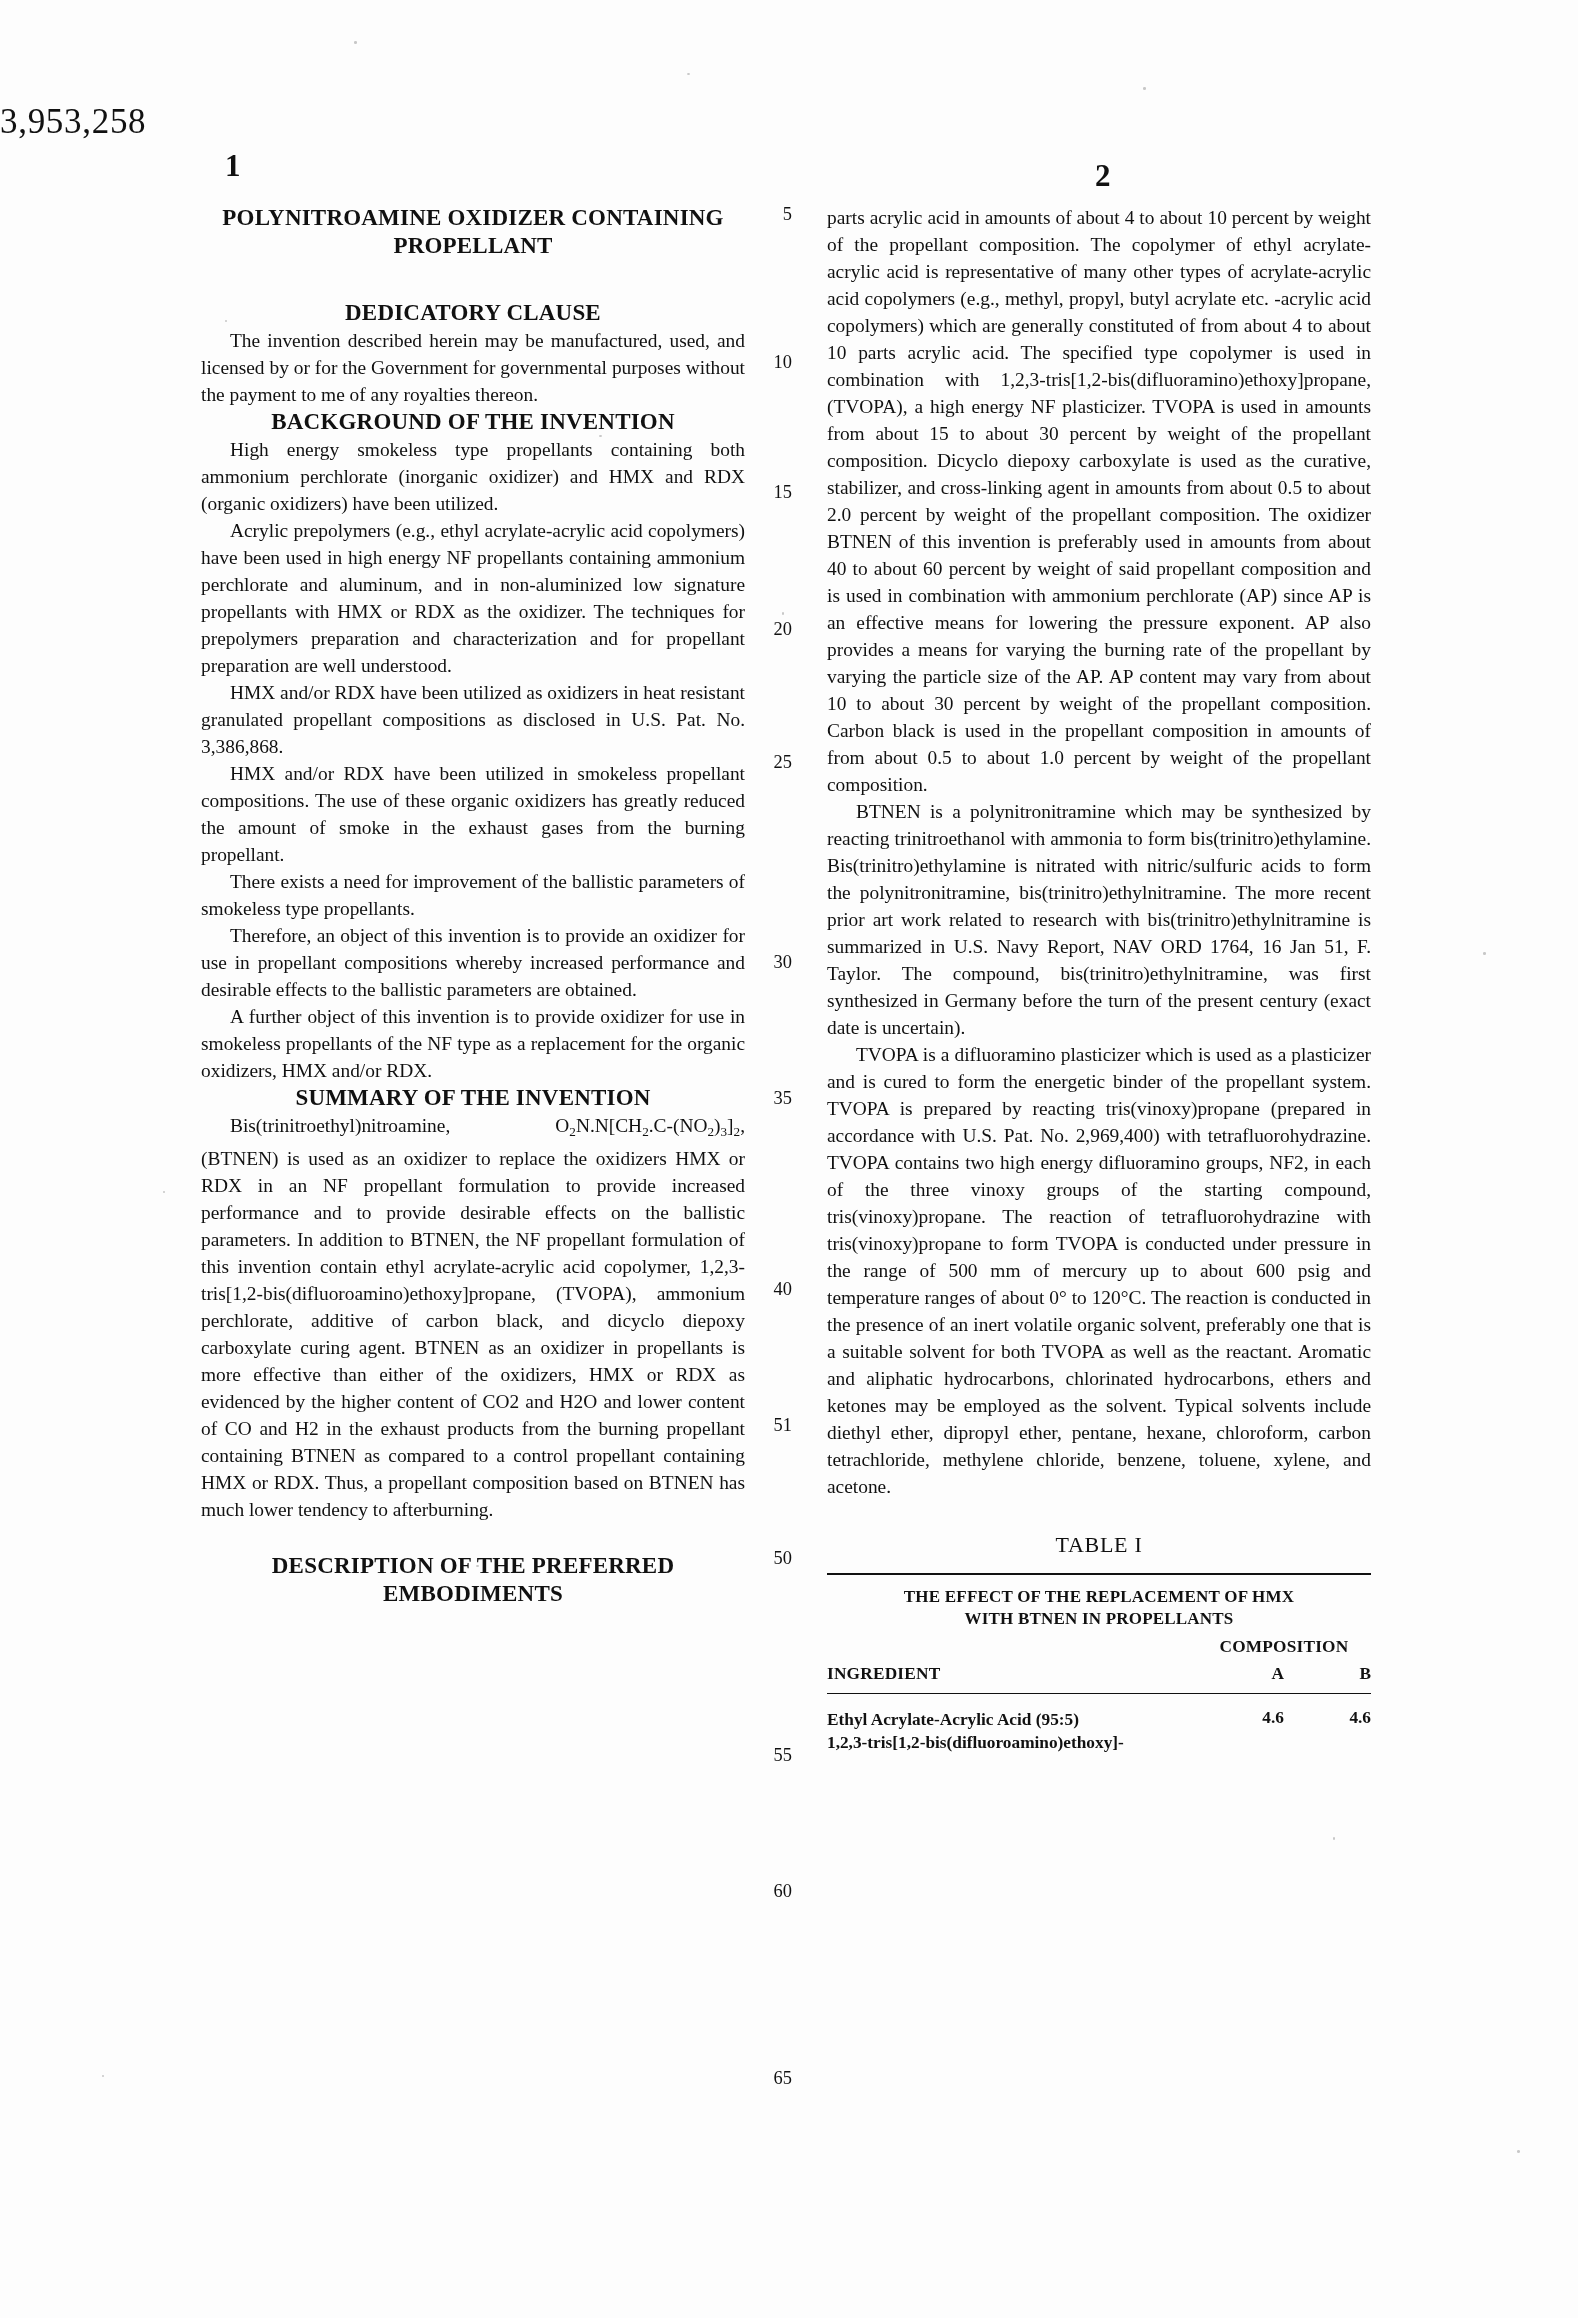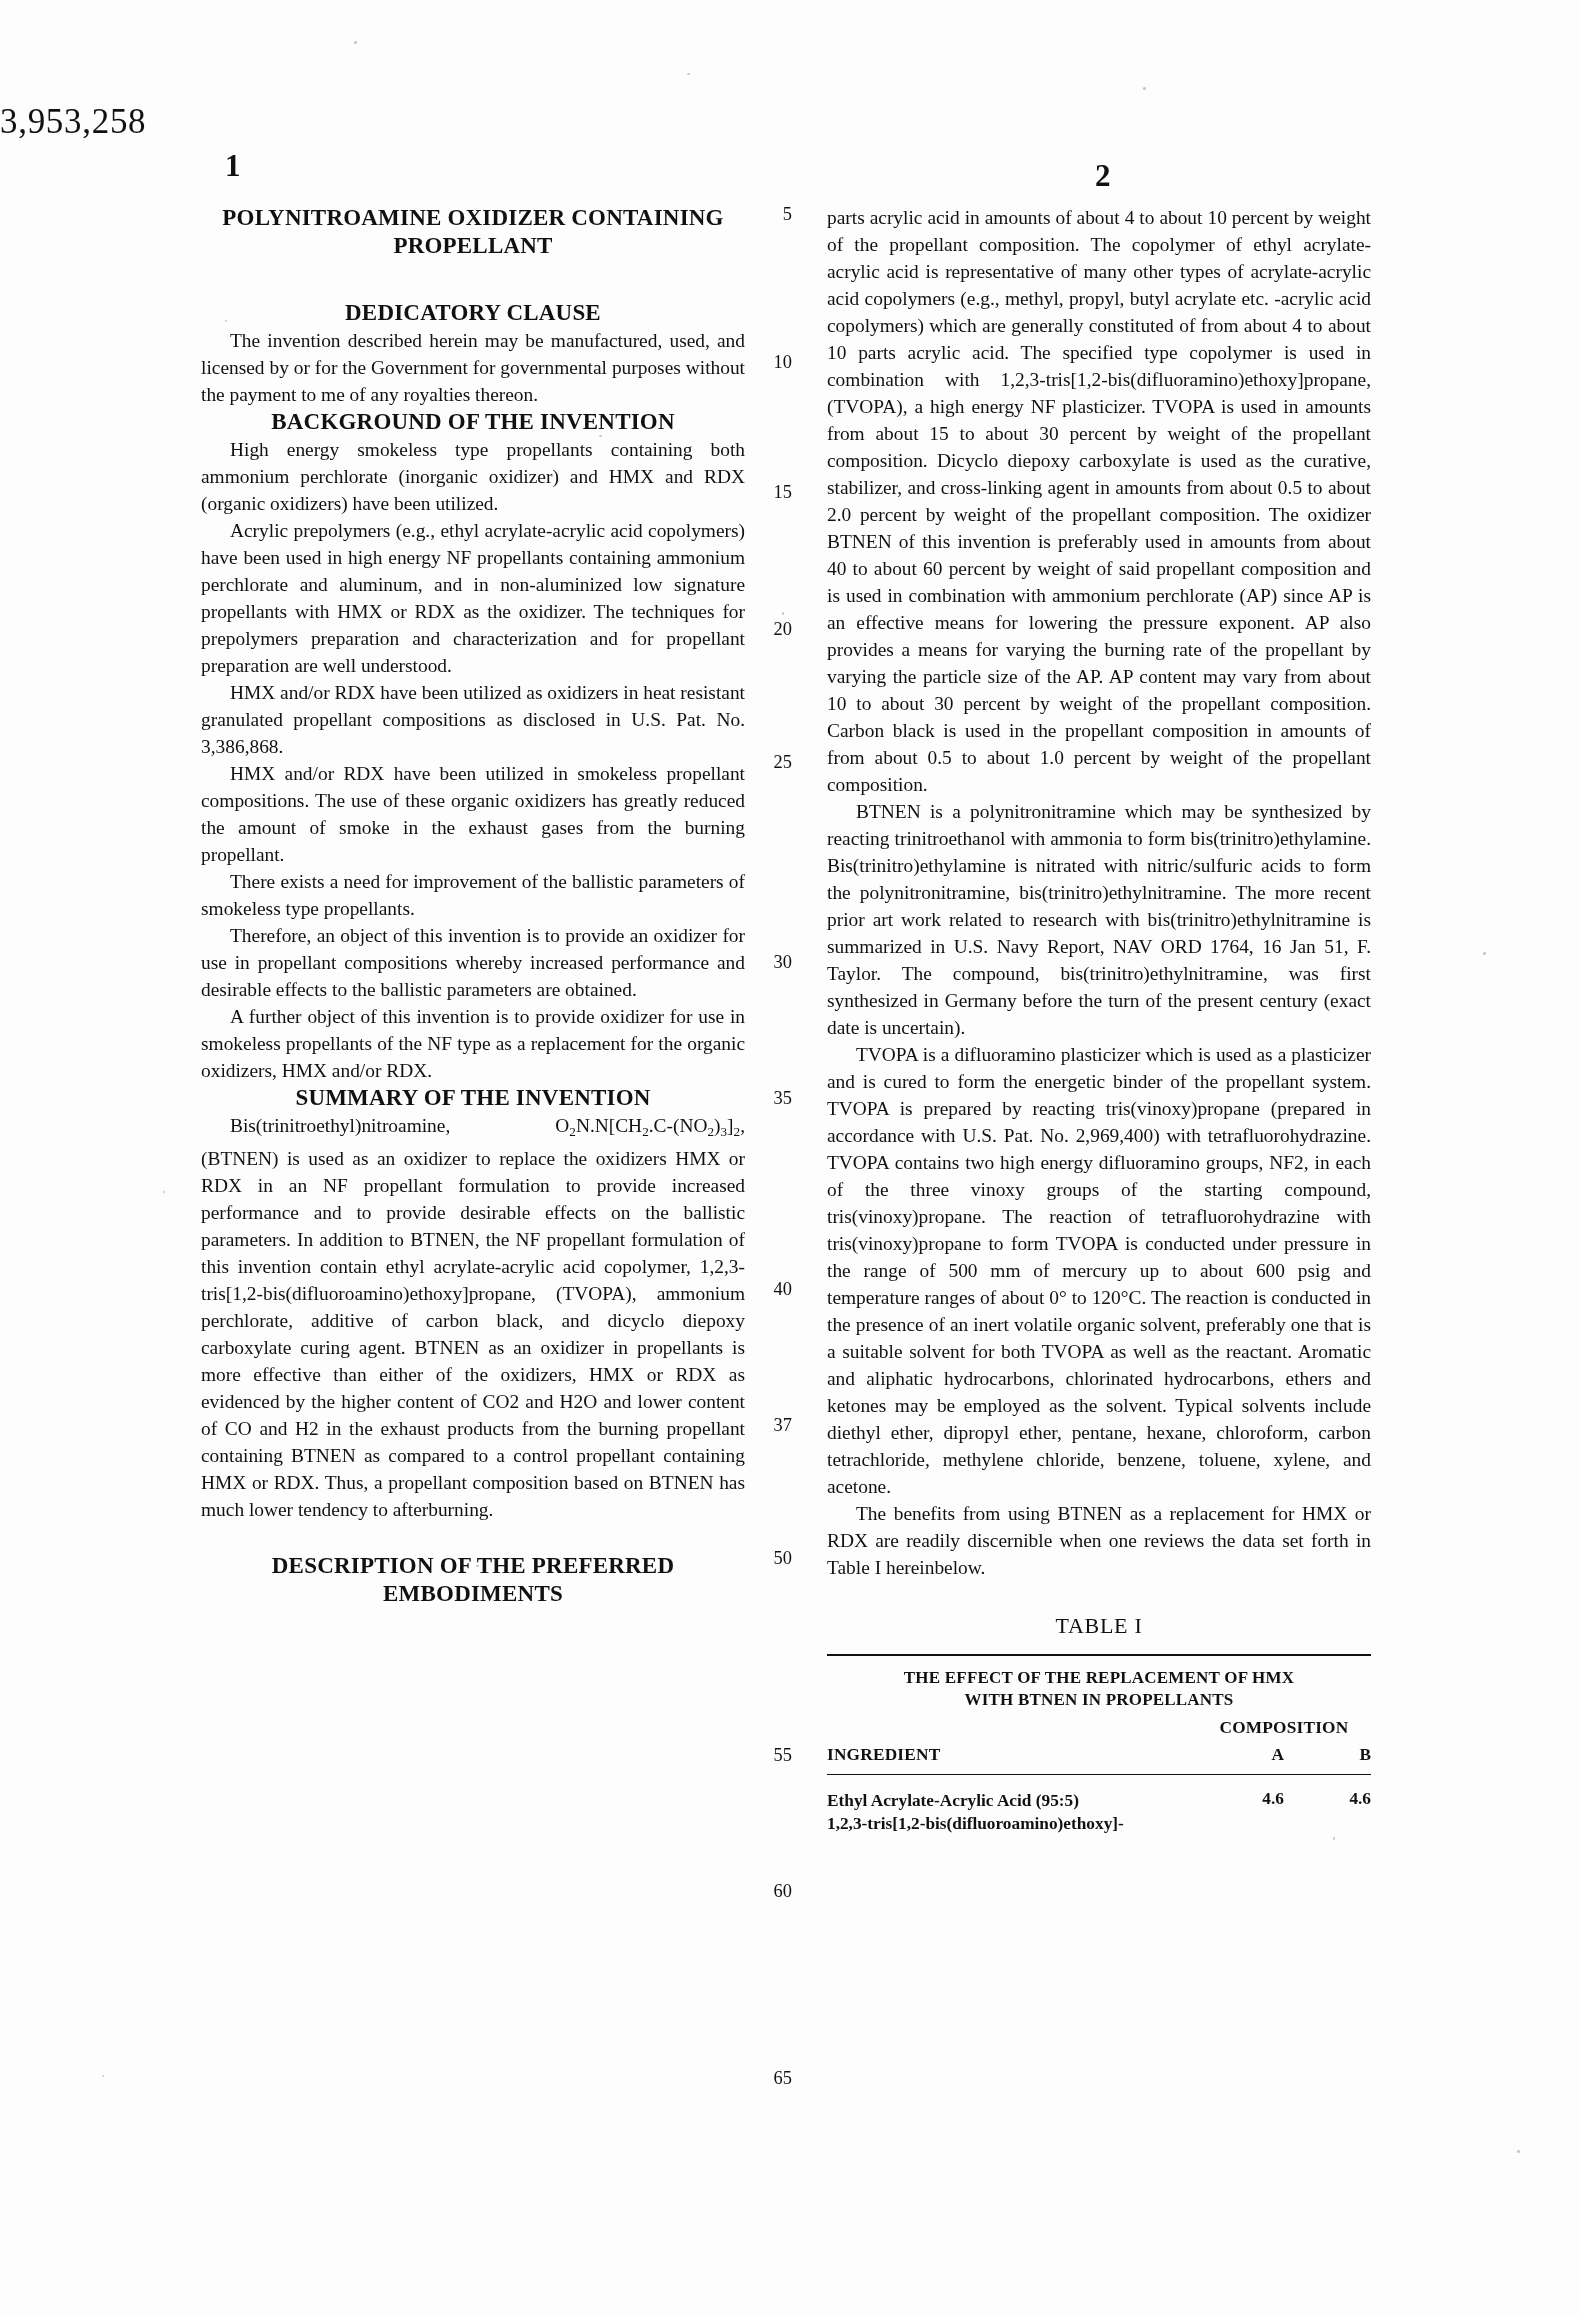--- a/index.html
+++ b/index.html
@@ -159,21 +159,21 @@
 
   <div class="linenums">
     <span style="top:0px">5</span>
     <span style="top:148px">10</span>
     <span style="top:278px">15</span>
     <span style="top:415px">20</span>
     <span style="top:548px">25</span>
     <span style="top:748px">30</span>
     <span style="top:884px">35</span>
     <span style="top:1075px">40</span>
-    <span style="top:1211px">37</span>
+    <span style="top:1211px">51</span>
     <span style="top:1344px">50</span>
     <span style="top:1541px">55</span>
     <span style="top:1677px">60</span>
     <span style="top:1864px">65</span>
   </div>
 
   <div class="col col-left">
 
     <div class="title-block">
       <h2 class="section">POLYNITROAMINE OXIDIZER CONTAINING</h2>
@@ -201,21 +201,20 @@
 
     <div style="height:29px"></div>
     <h2 class="section">DESCRIPTION OF THE PREFERRED</h2>
     <h2 class="section gap-after">EMBODIMENTS</h2>
   </div>
 
   <div class="col col-right">
     <p class="para noindent">parts acrylic acid in amounts of about 4 to about 10 percent by weight of the propellant composition. The copolymer of ethyl acrylate-acrylic acid is representative of many other types of acrylate-acrylic acid copolymers (e.g., methyl, propyl, butyl acrylate etc. -acrylic acid copolymers) which are generally constituted of from about 4 to about 10 parts acrylic acid. The specified type copolymer is used in combination with 1,2,3-tris[1,2-bis(difluoramino)ethoxy]propane, (TVOPA), a high energy NF plasticizer. TVOPA is used in amounts from about 15 to about 30 percent by weight of the propellant composition. Dicyclo diepoxy carboxylate is used as the curative, stabilizer, and cross-linking agent in amounts from about 0.5 to about 2.0 percent by weight of the propellant composition. The oxidizer BTNEN of this invention is preferably used in amounts from about 40 to about 60 percent by weight of said propellant composition and is used in combination with ammonium perchlorate (AP) since AP is an effective means for lowering the pressure exponent. AP also provides a means for varying the burning rate of the propellant by varying the particle size of the AP. AP content may vary from about 10 to about 30 percent by weight of the propellant composition. Carbon black is used in the propellant composition in amounts of from about 0.5 to about 1.0 percent by weight of the propellant composition.</p>
     <p class="para">BTNEN is a polynitronitramine which may be synthesized by reacting trinitroethanol with ammonia to form bis(trinitro)ethylamine. Bis(trinitro)ethylamine is nitrated with nitric/sulfuric acids to form the polynitronitramine, bis(trinitro)ethylnitramine. The more recent prior art work related to research with bis(trinitro)ethylnitramine is summarized in U.S. Navy Report, NAV ORD 1764, 16 Jan 51, F. Taylor. The compound, bis(trinitro)ethylnitramine, was first synthesized in Germany before the turn of the present century (exact date is uncertain).</p>
     <p class="para">TVOPA is a difluoramino plasticizer which is used as a plasticizer and is cured to form the energetic binder of the propellant system. TVOPA is prepared by reacting tris(vinoxy)propane (prepared in accordance with U.S. Pat. No. 2,969,400) with tetrafluorohydrazine. TVOPA contains two high energy difluoramino groups, NF2, in each of the three vinoxy groups of the starting compound, tris(vinoxy)propane. The reaction of tetrafluorohydrazine with tris(vinoxy)propane to form TVOPA is conducted under pressure in the range of 500 mm of mercury up to about 600 psig and temperature ranges of about 0° to 120°C. The reaction is conducted in the presence of an inert volatile organic solvent, preferably one that is a suitable solvent for both TVOPA as well as the reactant. Aromatic and aliphatic hydrocarbons, chlorinated hydrocarbons, ethers and ketones may be employed as the solvent. Typical solvents include diethyl ether, dipropyl ether, pentane, hexane, chloroform, carbon tetrachloride, methylene chloride, benzene, toluene, xylene, and acetone.</p>
-    <p class="para">The benefits from using BTNEN as a replacement for HMX or RDX are readily discernible when one reviews the data set forth in Table I hereinbelow.</p>
 
     <div class="table-wrap">
       <div class="table-title">TABLE I</div>
       <div class="rule-thick"></div>
       <div class="tbl-caption">
         <div>THE EFFECT OF THE REPLACEMENT OF HMX</div>
         <div>WITH BTNEN IN PROPELLANTS</div>
       </div>
       <table class="data">
         <thead>

